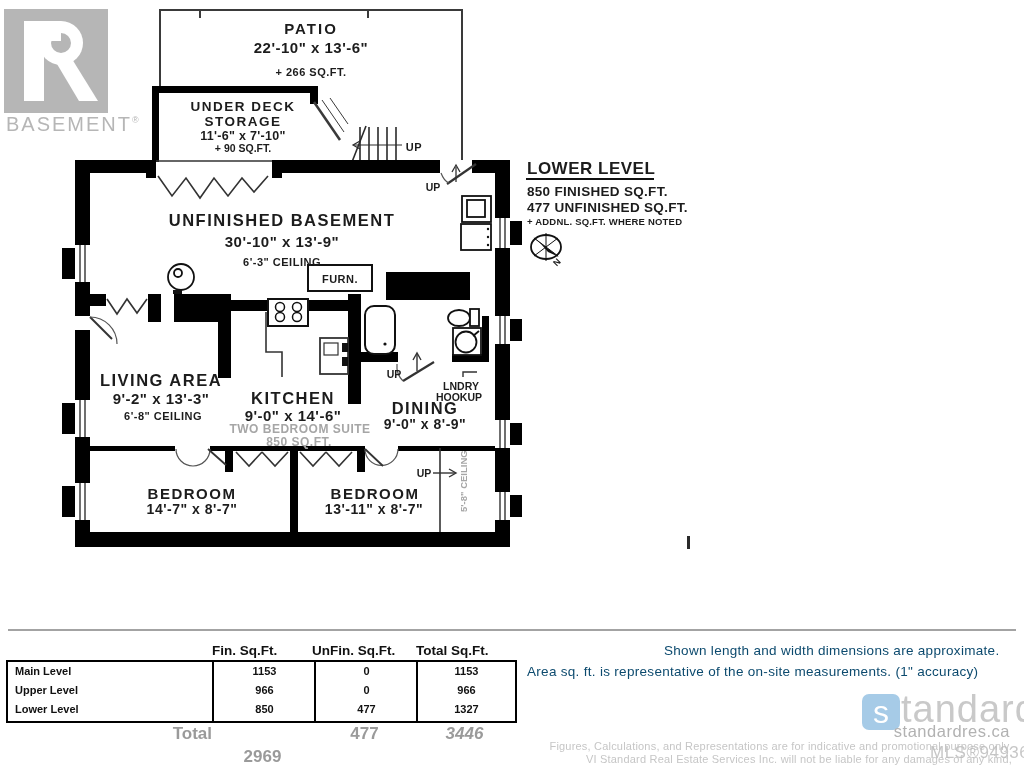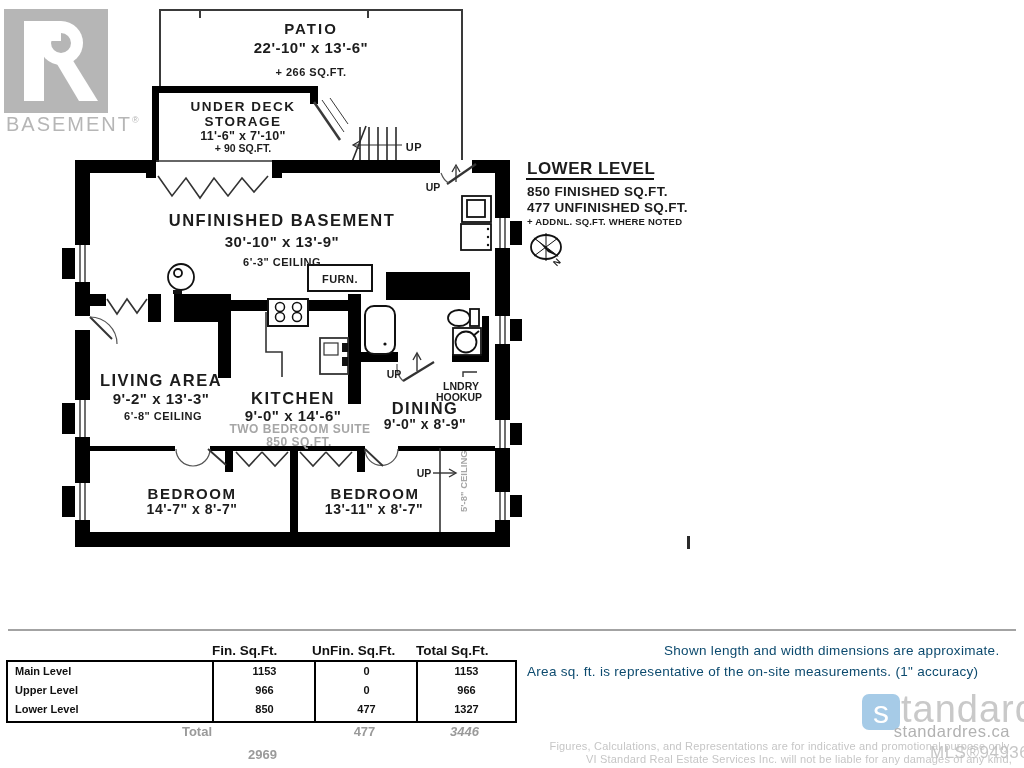--- a/index.html
+++ b/index.html
@@ -27,21 +27,21 @@
   .sqft-box{position:absolute;left:6px;top:660px;width:511px;height:63px;
             border:2px solid #000;box-sizing:border-box;}
   .sqft-box .vline{position:absolute;top:0;width:2px;height:100%;background:#000;}
   .sqft-row{position:absolute;left:0;width:100%;height:19px;font-size:11px;
             font-weight:bold;color:#111;}
   .sqft-row .lab{position:absolute;left:7px;top:2px;}
   .sqft-row .c1{position:absolute;left:206px;width:101px;top:2px;text-align:center;}
   .sqft-row .c2{position:absolute;left:308px;width:101px;top:2px;text-align:center;}
   .sqft-row .c3{position:absolute;left:410px;width:97px;top:2px;text-align:center;}
   .total-row{position:absolute;left:6px;top:724px;width:511px;height:18px;
-             font-size:13px;font-weight:bold;color:#9a9a9a;}
+             font-size:17px;font-weight:bold;color:#9a9a9a;}
   .total-row .lab{position:absolute;left:96px;width:110px;text-align:right;}
   .total-row .c1{position:absolute;left:206px;width:101px;text-align:center;margin-top:23px;}
   .total-row .c2{position:absolute;left:308px;width:101px;text-align:center;}
   .total-row .c3{position:absolute;left:410px;width:97px;text-align:center;font-style:italic;}
   .approx-text{position:absolute;left:527px;top:641px;width:488px;
                font-size:13.5px;color:#0c4a6e;line-height:1.55;text-indent:137px;
                letter-spacing:0.3px;font-weight:400;}
   .brand{position:absolute;left:860px;top:688px;width:152px;height:44px;}
   .brand .s-box{position:absolute;left:2px;top:6px;width:38px;height:36px;border-radius:7px;
                 text-align:center;line-height:36px;font-size:32px;color:#fff;font-weight:400;}

